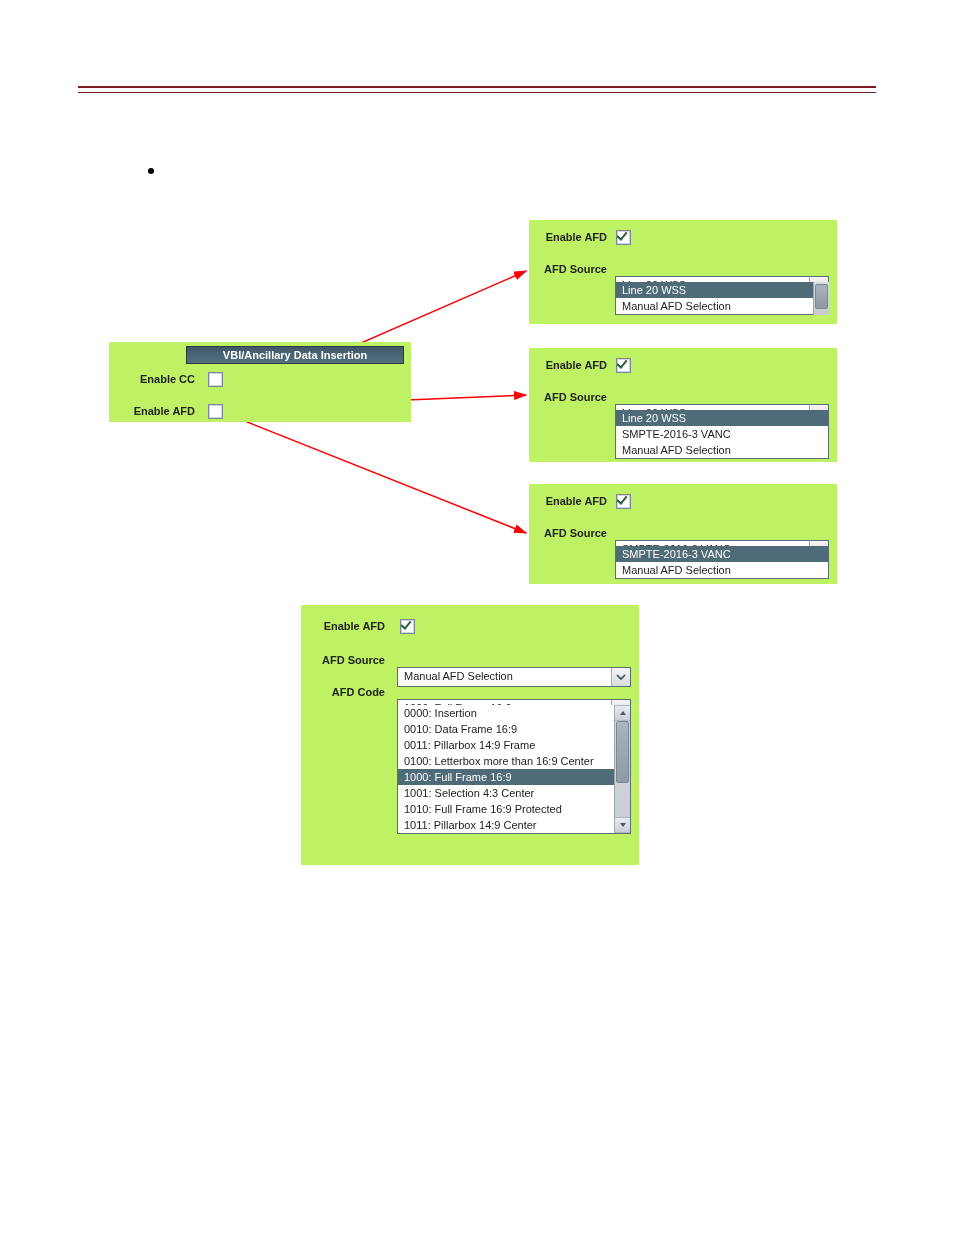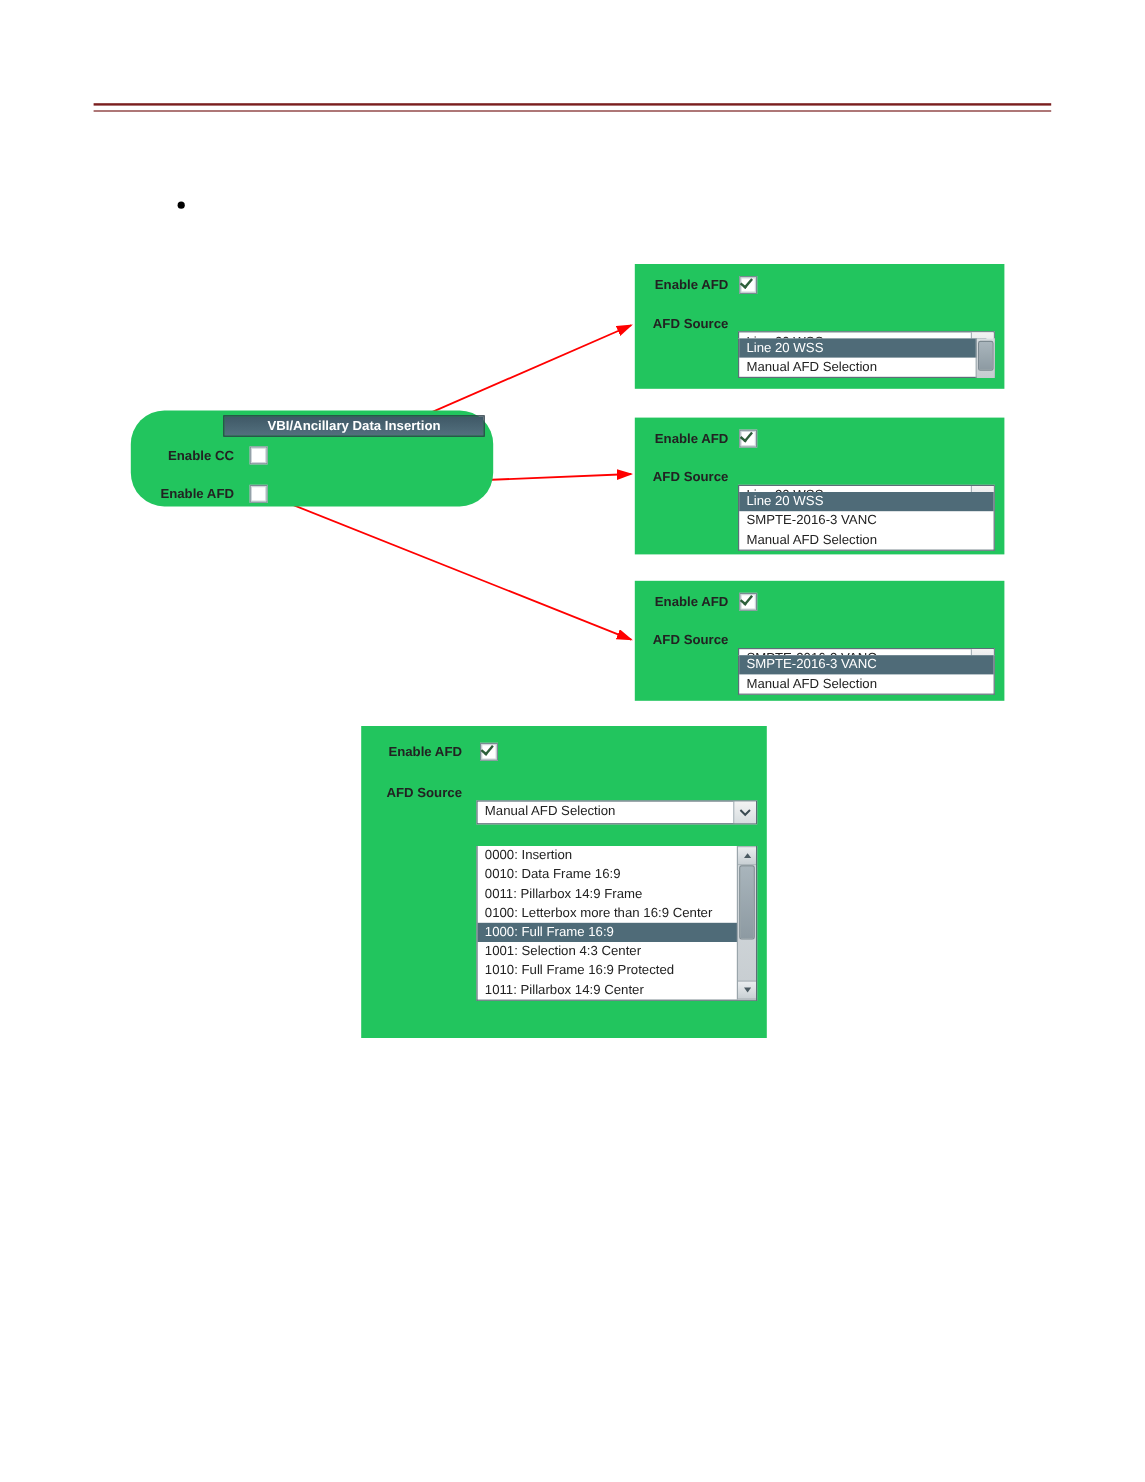--- a/index.html
+++ b/index.html
@@ -29,21 +29,21 @@
     position: absolute;
     left: 148px;
     top: 168px;
     width: 6px;
     height: 6px;
     background: #000;
     border-radius: 50%;
   }
   .ui-panel {
     position: absolute;
-    background: #22c55e;
+    background: #bef264;
   }
   .label {
     font-weight: bold;
     font-size: 11px;
     color: #222;
     text-align: right;
     display: inline-block;
   }
   .banner {
     background: linear-gradient(#3f5866, #53707e);
@@ -143,21 +143,21 @@
     display: flex;
     align-items: center;
     justify-content: center;
     border-top: 1px solid #aeb7bc;
     border-bottom: 1px solid #aeb7bc;
   }
   .scrollbar .btn svg { width: 8px; height: 8px; }
   .arrow-svg { position: absolute; left: 0; top: 0; pointer-events: none; }
 
   
-  #panel-left { left: 109px; top: 342px; width: 302px; height: 80px; border-radius: 28px; }
+  #panel-left { left: 109px; top: 342px; width: 302px; height: 80px; }
   #panel-left .banner { position: absolute; left: 77px; right: 7px; top: 4px; }
   #panel-left .row1 { position: absolute; left: 0; top: 30px; width: 100%; }
   #panel-left .row2 { position: absolute; left: 0; top: 62px; width: 100%; }
   #panel-left .label { width: 74px; margin-right: 10px; margin-left: 12px; }
 
   
   #panel-a { left: 529px; top: 220px; width: 308px; height: 104px; }
   
   #panel-b { left: 529px; top: 348px; width: 308px; height: 114px; }
   
@@ -309,20 +309,33 @@
         <div class="select-box">
           <div class="sel-text">Manual AFD Selection</div>
           <div class="sel-arrow">
             <svg viewBox="0 0 10 10">
                 <path d="M1 3 L5 7 L9 3" fill="none" stroke="#3a4a52" stroke-width="1.6"></path>
               </svg>
           </div>
         </div>
       </div>
     </div>
+    <div class="row row-code">
+      <span class="label">AFD Code</span>
+      <div class="sel-wrap">
+        <div class="select-box">
+          <div class="sel-text">1000: Full Frame 16:9</div>
+          <div class="sel-arrow">
+            <svg viewBox="0 0 10 10">
+                <path d="M1 3 L5 7 L9 3" fill="none" stroke="#3a4a52" stroke-width="1.6"></path>
+              </svg>
+          </div>
+        </div>
+      </div>
+    </div>
     <div class="dropdown-wrap">
       <div class="dropdown" id="dd-d">
         <div class="scrollbar">
           <div class="btn" style="top:0">
             <svg viewBox="0 0 8 8">
                 <path d="M1 6 L4 2 L7 6 Z" fill="#4b5a62"></path>
               </svg>
           </div>
           <div class="thumb" style="top:16px; height:60px;"></div>
           <div class="btn" style="bottom:0">

